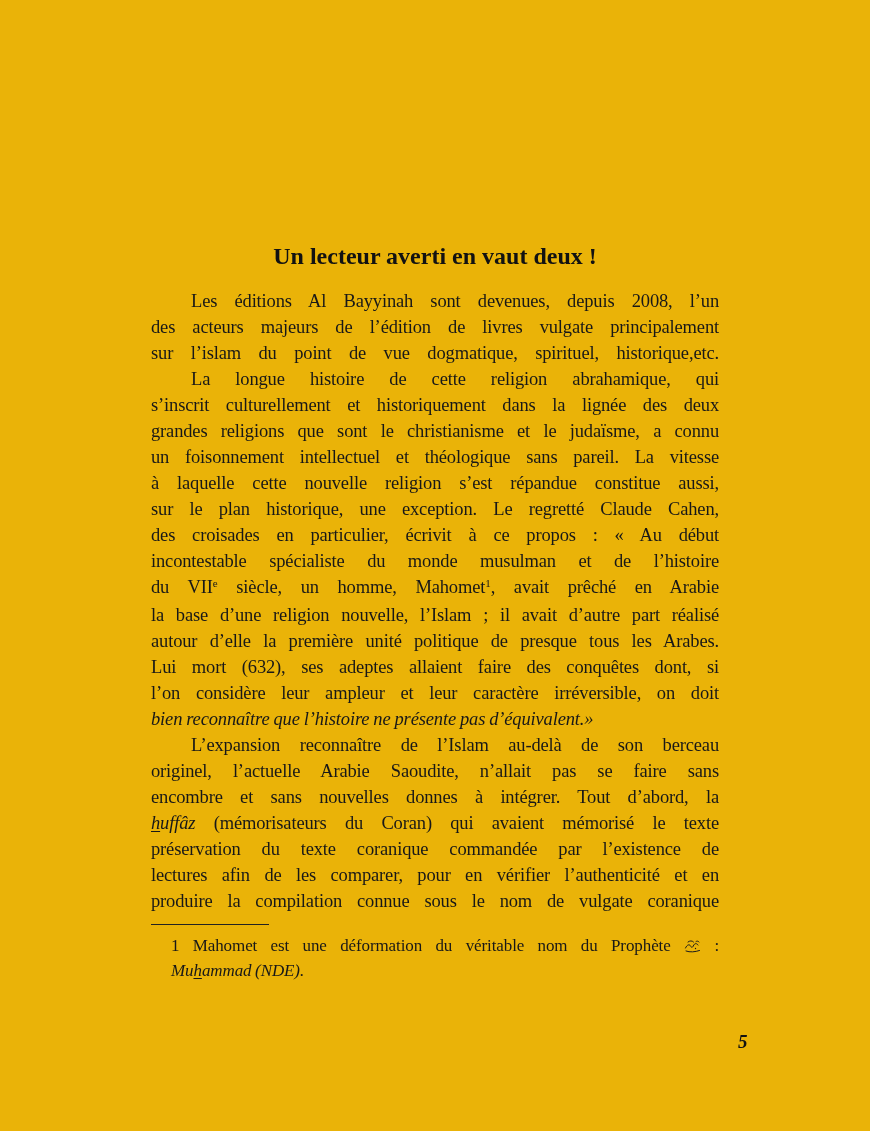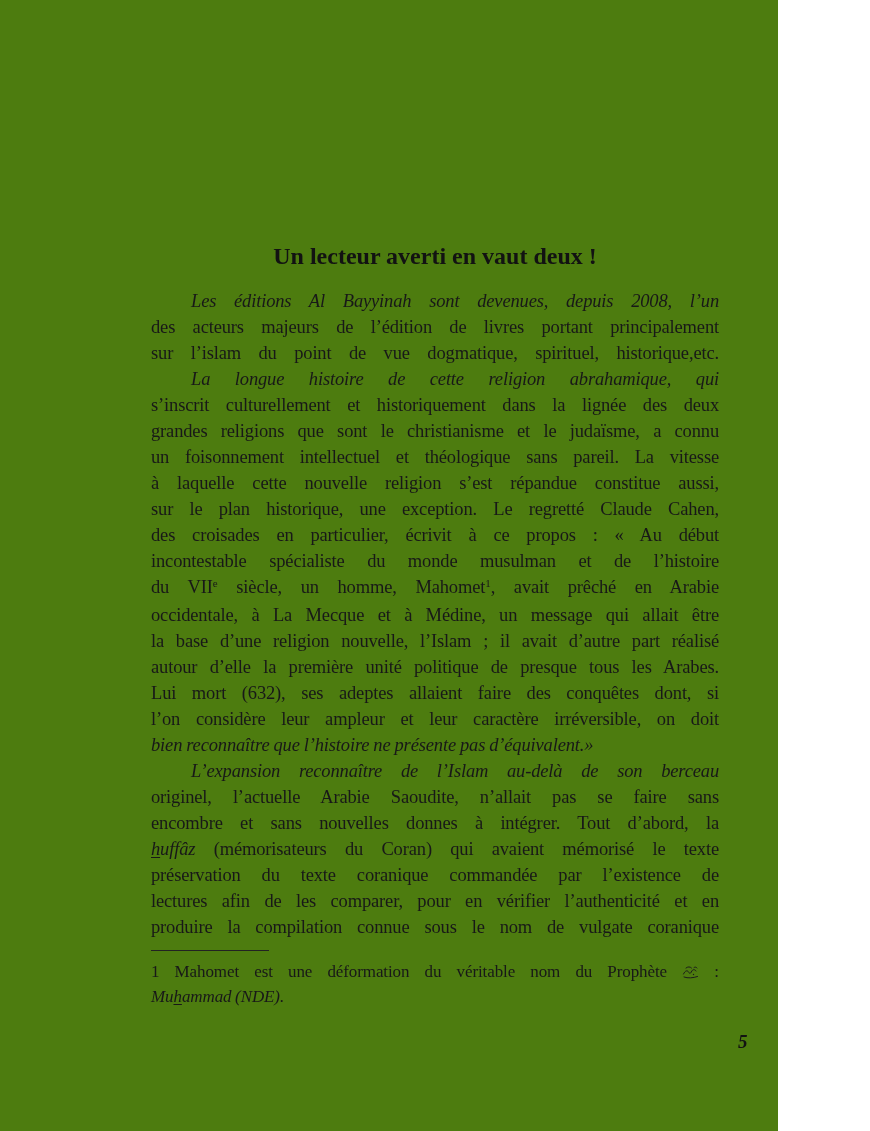--- a/index.html
+++ b/index.html
@@ -1,20 +1,20 @@
 <!DOCTYPE html>
 <html lang="fr"><head>
 <meta charset="utf-8">
 <style>
   html, body { margin: 0; padding: 0; background: #ffffff; }
   .page {
     position: relative;
-    width: 778px;
+    width: 870px;
     height: 1131px;
-    background: #4d7c0f;
+    background: #eab308;
     color: #181818;
     font-family: "Liberation Serif", "DejaVu Serif", serif;
     overflow: hidden;
   }
   .text-col {
     position: absolute;
     left: 151px;
     top: 241px;
     width: 568px;
   }
@@ -32,21 +32,21 @@
     letter-spacing: -0.15px;
     word-spacing: -0.5px;
   }
   .para { margin: 0; }
   .line {
     text-align: justify;
     text-align-last: justify;
     text-justify: inter-word;
   }
   .line.short { text-align-last: left; font-style: italic; }
-  .line.indent { text-indent: 40px; font-style: italic; }
+  .line.indent { text-indent: 40px; }
   .i { font-style: italic; }
   .u { text-decoration: underline; text-underline-offset: 2px; }
   .sup {
     font-size: 11px;
     position: relative;
     top: -6px;
     letter-spacing: 0;
   }
   .saw {
     display: inline-block;
@@ -59,54 +59,54 @@
     width: 118px;
     height: 0;
     border-top: 1.3px solid #222222;
     margin-top: 10px;
   }
   .footnote {
     margin-top: 8px;
     font-size: 17px;
     line-height: 25px;
     letter-spacing: -0.1px;
+    margin-left: 20px;
   }
   .page-num {
     position: absolute;
     left: 738px;
     top: 1031px;
     font-size: 19px;
     font-weight: bold;
     font-style: italic;
     color: #121212;
   }
 </style>
 </head>
 <body>
 
 <div class="page">
   <div class="text-col">
     <h1 class="title">Un lecteur averti en vaut deux !</h1>
     <div class="bodytext">
         <div class="para">
           <div class="line indent"><span class="t">Les éditions Al Bayyinah sont devenues, depuis 2008, l’un</span></div>
-          <div class="line"><span class="t">des acteurs majeurs de l’édition de livres portant principalement</span></div>
+          <div class="line"><span class="t">des acteurs majeurs de l’édition de livres vulgate principalement</span></div>
           <div class="line"><span class="t">sur l’islam du point de vue dogmatique, spirituel, historique,etc.</span></div>
         </div>
         <div class="para">
           <div class="line indent"><span class="t">La longue histoire de cette religion abrahamique, qui</span></div>
           <div class="line"><span class="t">s’inscrit culturellement et historiquement dans la lignée des deux</span></div>
           <div class="line"><span class="t">grandes religions que sont le christianisme et le judaïsme, a connu</span></div>
           <div class="line"><span class="t">un foisonnement intellectuel et théologique sans pareil. La vitesse</span></div>
           <div class="line"><span class="t">à laquelle cette nouvelle religion s’est répandue constitue aussi,</span></div>
           <div class="line"><span class="t">sur le plan historique, une exception. Le regretté Claude Cahen,</span></div>
           <div class="line"><span class="t">des croisades en particulier, écrivit à ce propos : « Au début</span></div>
           <div class="line"><span class="t">incontestable spécialiste du monde musulman et de l’histoire</span></div>
           <div class="line"><span class="t">du VII</span><span class="sup">e</span><span class="t"> siècle, un homme, Mahomet</span><span class="sup">1</span><span class="t">, avait prêché en Arabie</span></div>
-          <div class="line"><span class="t">occidentale, à La Mecque et à Médine, un message qui allait être</span></div>
           <div class="line"><span class="t">la base d’une religion nouvelle, l’Islam ; il avait d’autre part réalisé</span></div>
           <div class="line"><span class="t">autour d’elle la première unité politique de presque tous les Arabes.</span></div>
           <div class="line"><span class="t">Lui mort (632), ses adeptes allaient faire des conquêtes dont, si</span></div>
           <div class="line"><span class="t">l’on considère leur ampleur et leur caractère irréversible, on doit</span></div>
           <div class="line short"><span class="t">bien reconnaître que l’histoire ne présente pas d’équivalent.»</span></div>
         </div>
         <div class="para">
           <div class="line indent"><span class="t">L’expansion reconnaître de l’Islam au-delà de son berceau</span></div>
           <div class="line"><span class="t">originel, l’actuelle Arabie Saoudite, n’allait pas se faire sans</span></div>
           <div class="line"><span class="t">encombre et sans nouvelles donnes à intégrer. Tout d’abord, la</span></div>

